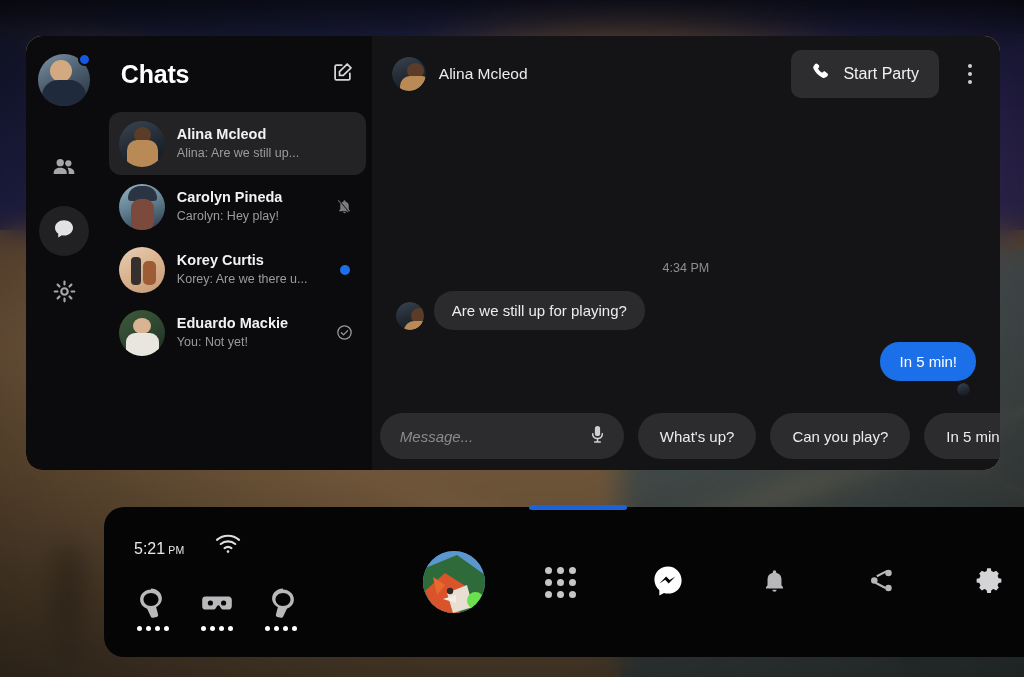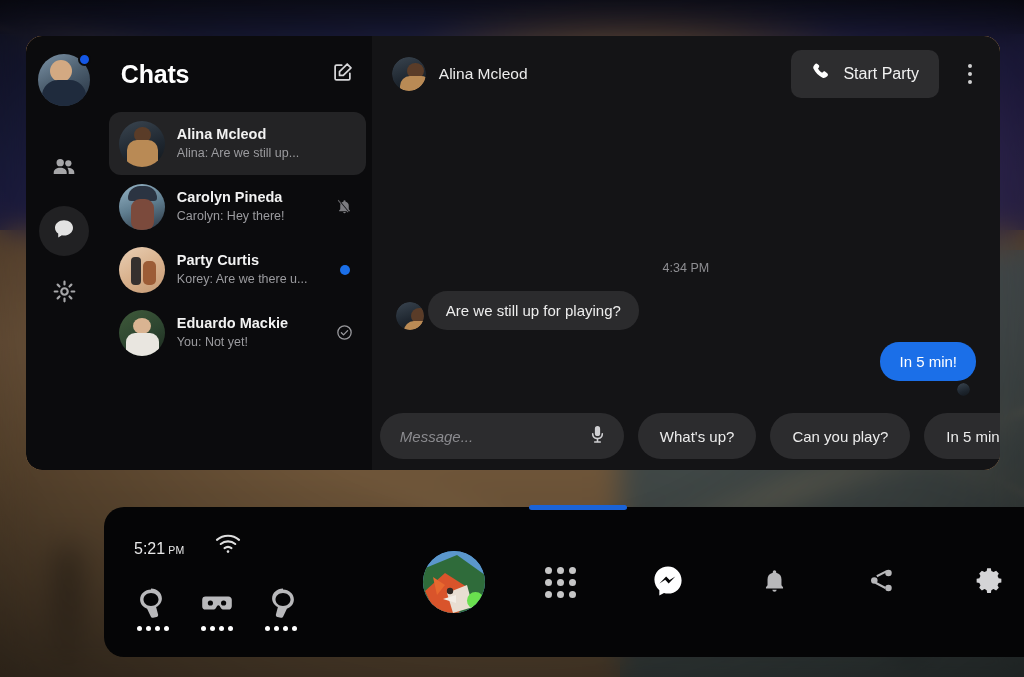--- a/index.html
+++ b/index.html
@@ -220,21 +220,21 @@
   #convo-body {
     flex: 1 1 auto; position: relative;
     padding: 0 24px;
     display: flex; flex-direction: column; justify-content: flex-end;
     padding-bottom: 6px;
   }
   #msg-time {
     text-align: center; color: #8e8e92; font-size: 12.5px;
     margin-bottom: 16px;
   }
-  .msg-row { display: flex; align-items: flex-end; gap: 4px; margin-bottom: 12px; }
+  .msg-row { display: flex; align-items: flex-end; gap: 10px; margin-bottom: 12px; }
   .msg-row.out { justify-content: flex-end; margin-bottom: 2px; }
   .msg-avatar {
     width: 28px; height: 28px; border-radius: 50%;
     overflow: hidden; position: relative; flex: 0 0 28px;
   }
   .bubble-in {
     background: #2b2b2d; color: #ededed;
     padding: 11px 18px; border-radius: 19px;
     font-size: 15px; max-width: 70%;
   }
@@ -393,39 +393,39 @@
       </div>
       <div class="chat-meta"></div>
     </div>
 
     <div class="chat-row">
       <div class="chat-avatar-wrap">
         <div class="chat-avatar av-carolyn"></div>
       </div>
       <div class="chat-texts">
         <div class="chat-name">Carolyn Pineda</div>
-        <div class="chat-preview">Carolyn: Hey there!</div>
+        <div class="chat-preview">Carolyn: Hey play!</div>
       </div>
       <div class="chat-meta">
         <svg width="17" height="17" viewBox="0 0 24 24" fill="#7c7c80">
           <path d="M18 16v-5a6 6 0 0 0-4.5-5.8V4.5a1.5 1.5 0 0 0-3 0v.7A6 6 0 0 0 6 11v5l-1.6 1.6V18.6h15.2V17.6z"></path>
           <path d="M10.2 19.8h3.6a1.8 1.8 0 0 1-3.6 0z"></path>
           <rect x="2.2" y="3.2" width="2.1" height="22" transform="rotate(-40 3 3)" fill="#7c7c80"></rect>
           <rect x="3.4" y="3.2" width="1" height="22" transform="rotate(-40 3 3)" fill="#0b0b0d"></rect>
         </svg>
       </div>
     </div>
 
 
     <div class="chat-row">
       <div class="chat-avatar-wrap">
         <div class="chat-avatar av-korey"></div>
       </div>
       <div class="chat-texts">
-        <div class="chat-name">Party Curtis</div>
+        <div class="chat-name">Korey Curtis</div>
         <div class="chat-preview">Korey: Are we there u...</div>
       </div>
       <div class="chat-meta">
         <span class="unread-dot"></span>
       </div>
     </div>
 
     <div class="chat-row">
       <div class="chat-avatar-wrap">
         <div class="chat-avatar av-eduardo"></div>

